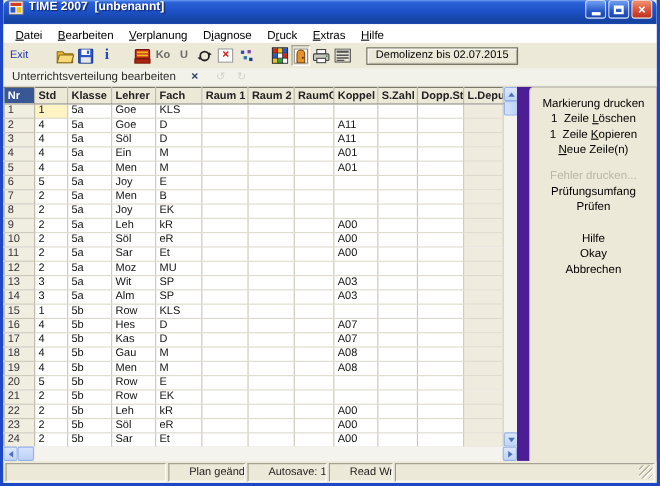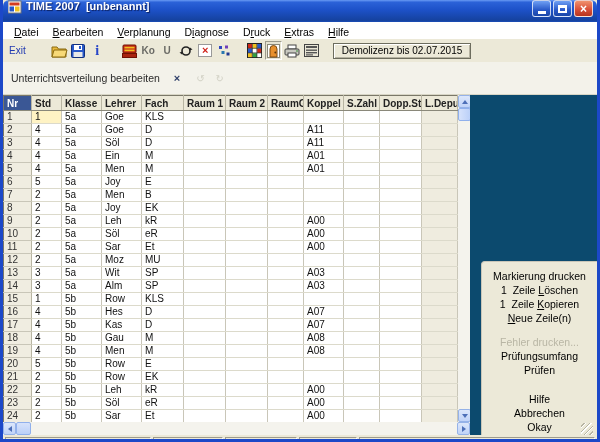--- a/index.html
+++ b/index.html
@@ -35,21 +35,21 @@
   .exit-label{color:#2038B0;font-size:10px;margin-right:24px;}
   .txtico{color:#6B6B66;font-size:10px;font-weight:bold;}
   .gap1{margin-left:14px;} .gap2{margin-left:12px;}
   .tbtn.pressed{border:1px solid;border-color:#9C9A8C #FFFFFF #FFFFFF #9C9A8C;background:#E6E3D2;}
   .xbox{width:14px;height:13px;background:#fff;border:1px solid #999;color:#D02018;
     font-size:11px;font-weight:bold;line-height:11px;text-align:center;}
   .license-btn{margin-left:12px;height:16px;padding:0 8px;font-size:10px;color:#000;background:#ECE9D8;
     border:1px solid #6D6D5E;box-shadow:inset 1px 1px 0 #fff,inset -1px -1px 0 #B5B2A1;display:flex;align-items:center;}
 
   
-  .tabstrip{height:33px;background:#F3F2EA;display:flex;align-items:center;padding-left:8px;
+  .tabstrip{height:17px;background:#F3F2EA;display:flex;align-items:center;padding-left:8px;
     border-bottom:1px solid #D8D6C6;font-size:10.5px;color:#2B2B2B;}
   .tab-close{margin-left:14px;color:#30406A;font-weight:bold;font-size:11px;cursor:default;}
   .ghost-icons{margin-left:16px;color:rgba(150,148,130,.35);font-size:10px;letter-spacing:4px;}
 
   
   .main{height:340px;display:flex;background:#fff;}
   .gridcol{width:467px;display:flex;flex-direction:column;}
   .gridarea{display:flex;height:327px;}
 
   table.grid{border-collapse:collapse;table-layout:fixed;width:454px;background:#fff;
@@ -72,21 +72,21 @@
   .hscroll .sbtn{width:13px;height:13px;}
   .thumb-v{height:13px;width:13px;background:linear-gradient(90deg,#D6E2FB,#BBD0F8);border:1px solid #90B0EC;border-radius:2px;flex:0 0 auto;}
   .thumb-h{width:15px;height:13px;background:linear-gradient(180deg,#D6E2FB,#BBD0F8);border:1px solid #90B0EC;border-radius:2px;flex:0 0 auto;}
   .sp{flex:1;}
   .tri-up{width:0;height:0;border-left:3px solid transparent;border-right:3px solid transparent;border-bottom:4px solid #4D6FB8;}
   .tri-down{width:0;height:0;border-left:3px solid transparent;border-right:3px solid transparent;border-top:4px solid #4D6FB8;}
   .tri-left{width:0;height:0;border-top:3px solid transparent;border-bottom:3px solid transparent;border-right:4px solid #4D6FB8;}
   .tri-right{width:0;height:0;border-top:3px solid transparent;border-bottom:3px solid transparent;border-left:4px solid #4D6FB8;}
 
   
-  .rightpane{flex:1;background:#0c4a6e;display:flex;flex-direction:column;justify-content:center;}
+  .rightpane{flex:1;background:#4c1d95;display:flex;justify-content:center;}
   .rp-space{height:176px;}
   .btnpanel{flex:1;margin-left:11px;background:#ECE9D8;border-top:1px solid #C9C6B8;border-left:1px solid #C9C6B8;
     border-top-left-radius:4px;padding-top:7px;font-size:10.5px;color:#000;text-align:center;}
   .pbtn{height:13px;line-height:13px;margin:1px 0;cursor:default;white-space:nowrap;overflow:hidden;}
   .pbtn.disabled{color:#B9B6A5;}
   .pgap{height:9px;} .pgap2{height:14px;}
 
   
   .statusbar{height:20px;background:#ECE9D8;display:flex;align-items:stretch;padding:2px 2px 1px 2px;font-size:10px;color:#222;}
   .sb-sec{border:1px solid;border-color:#9D9B8D #FFFFFF #FFFFFF #9D9B8D;margin-right:2px;
@@ -636,22 +636,22 @@
           <div class="pbtn">Markierung drucken</div>
           <div class="pbtn">1&nbsp;&nbsp;Zeile <u>L</u>öschen</div>
           <div class="pbtn">1&nbsp;&nbsp;Zeile <u>K</u>opieren</div>
           <div class="pbtn"><u>N</u>eue Zeile(n)</div>
           <div class="pgap"></div>
           <div class="pbtn disabled">Fehler drucken...</div>
           <div class="pbtn">Prüfungsumfang</div>
           <div class="pbtn">Prüfen</div>
           <div class="pgap2"></div>
           <div class="pbtn">Hilfe</div>
+          <div class="pbtn">Okay</div>
           <div class="pbtn">Abbrechen</div>
-          <div class="pbtn">Okay</div>
         </div>
     </div>
   </div>
 
   <div class="statusbar">
       <div class="sb-sec sb-0"></div>
       <div class="sb-sec sb-1">Plan geändert</div>
       <div class="sb-sec sb-2">Autosave: 15 Min.</div>
       <div class="sb-sec sb-3">Read Write</div>
       <div class="sb-sec sb-4"></div>

